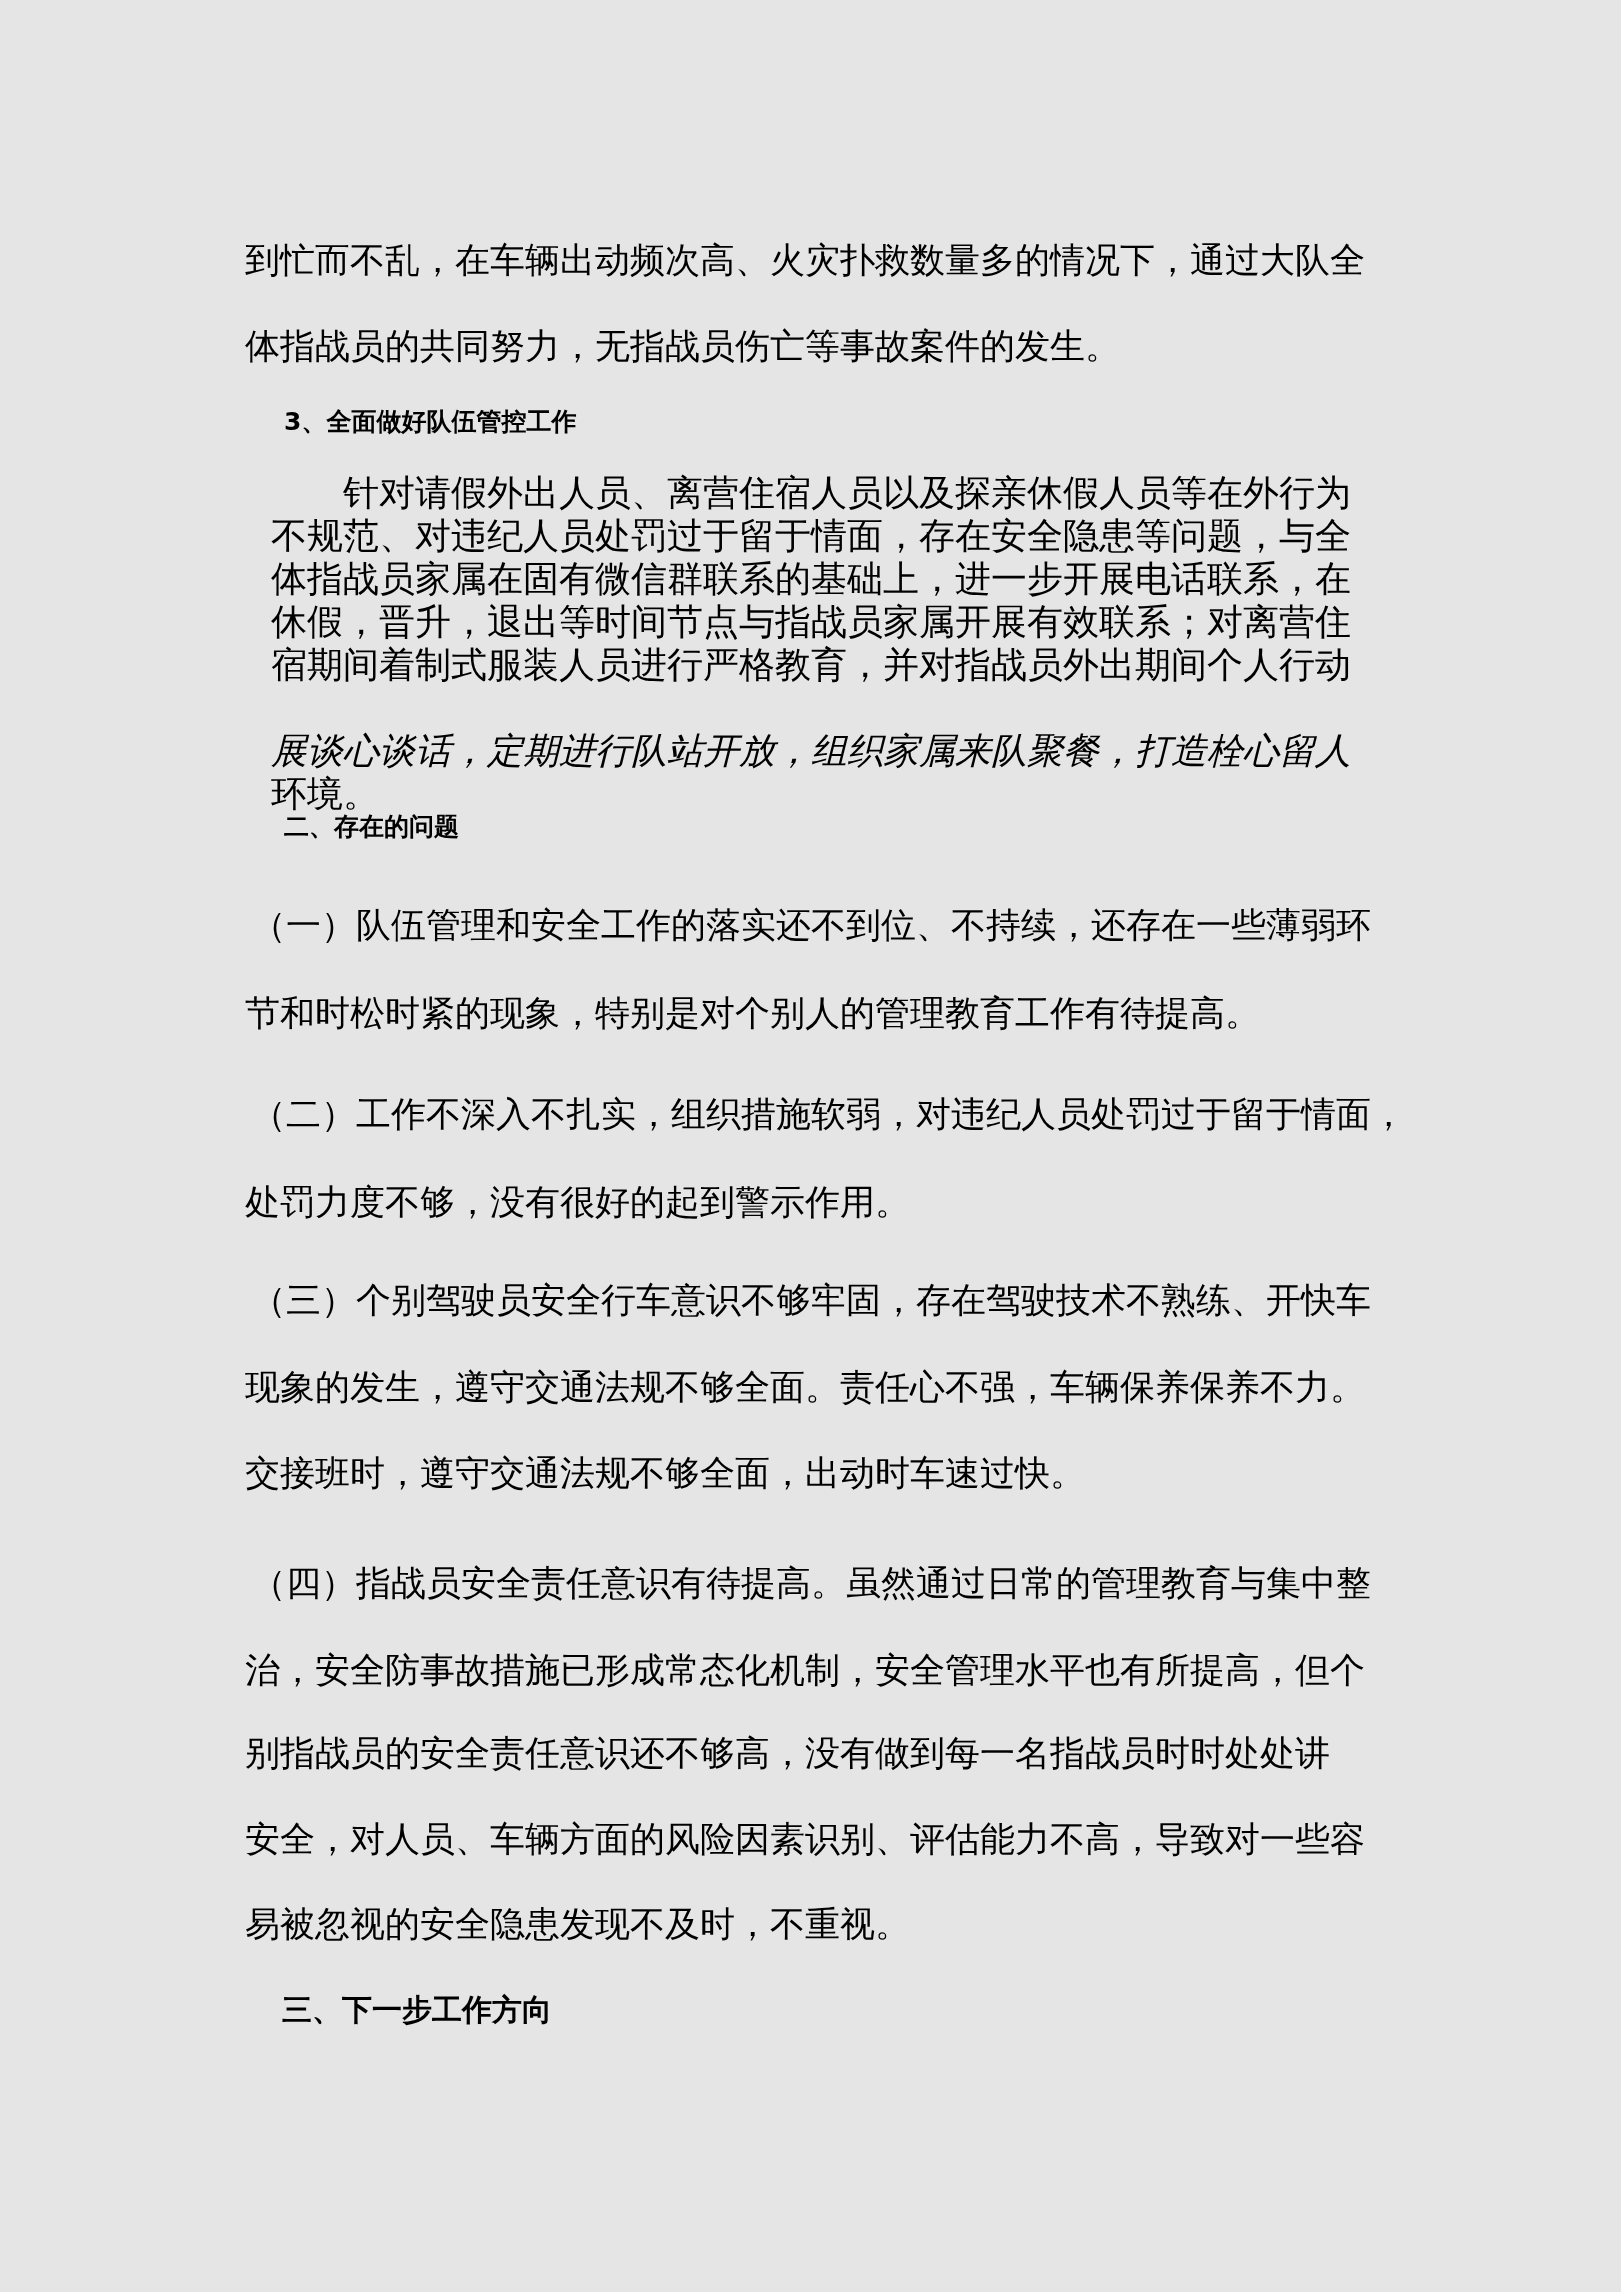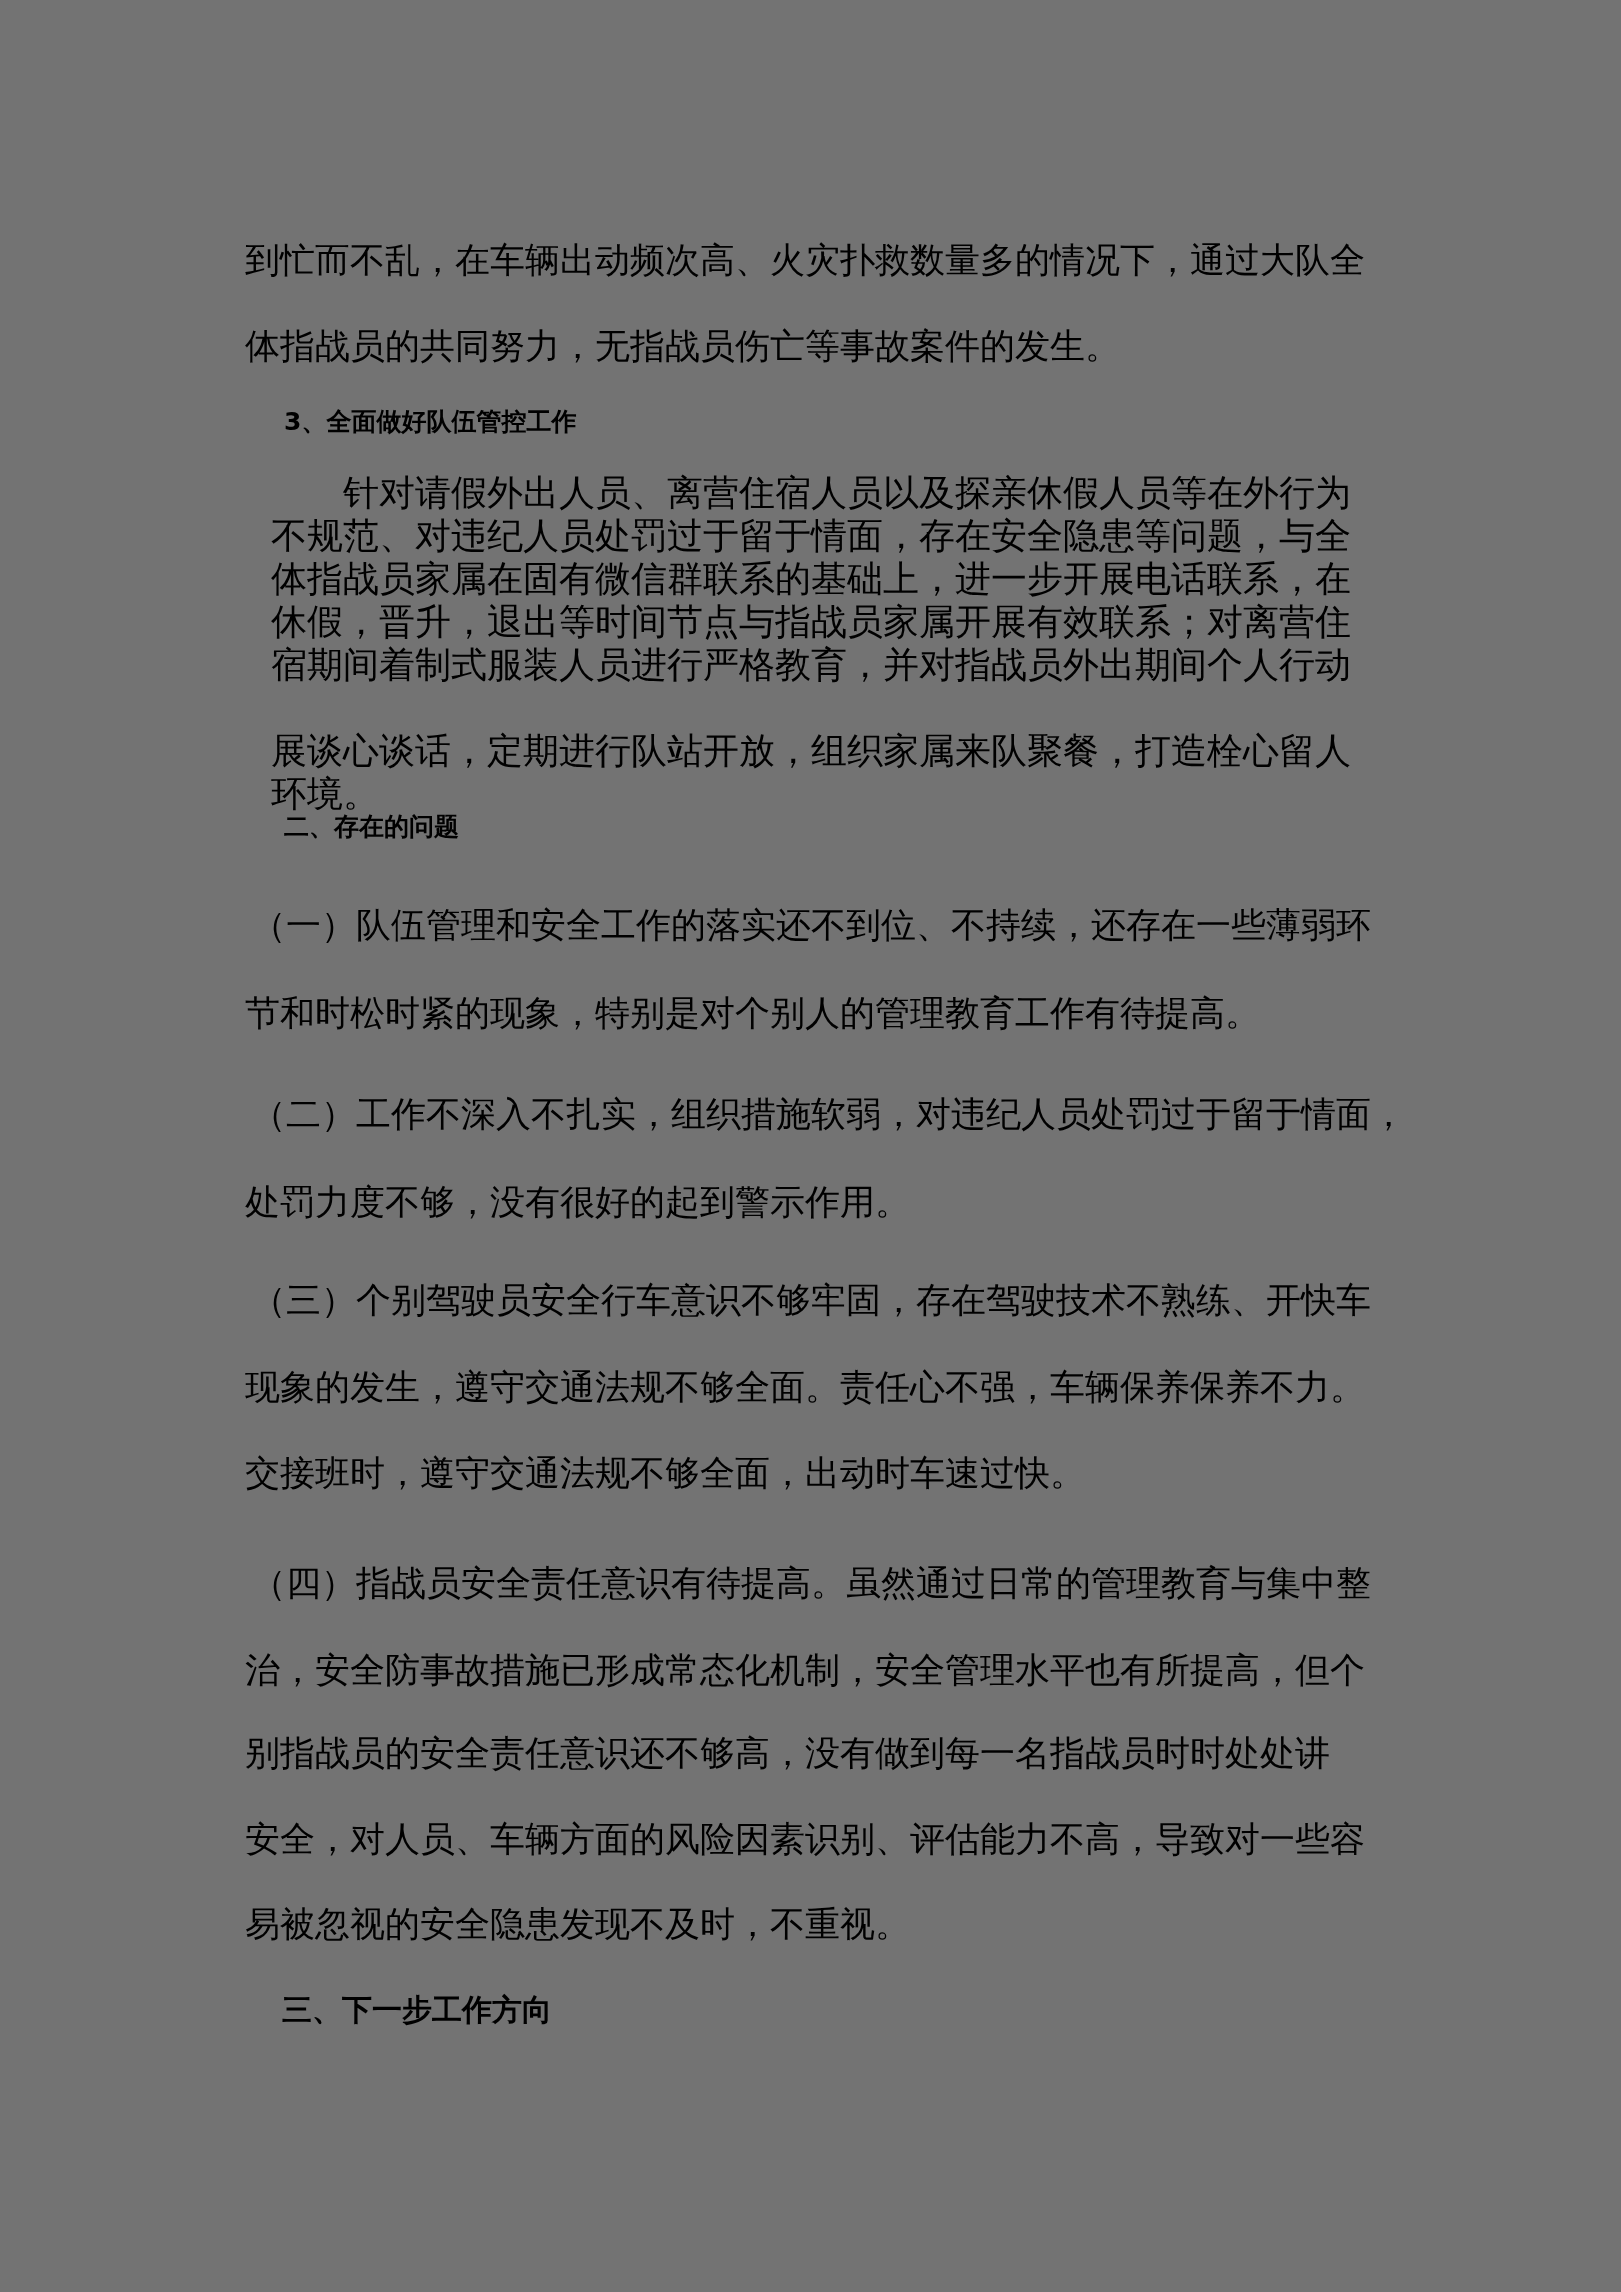--- a/index.html
+++ b/index.html
@@ -13,21 +13,21 @@
       position: relative;
       overflow: hidden;
       color: #000000;
     }
     .page {
       position: absolute;
       left: 0;
       top: 0;
       width: 1621px;
       height: 2293px;
-      background: #737373;
+      background: #e5e5e5;
     }
     .line {
       position: absolute;
       left: 245px;
       white-space: nowrap;
       font-family: "DejaVu Sans", sans-serif;
       font-size: 35px;
       letter-spacing: 0px;
     }
     .sans {
@@ -60,21 +60,21 @@
   <div class="line sans" style="top:237px;">到忙而不乱，在车辆出动频次高、火灾扑救数量多的情况下，通过大队全</div>
   <div class="line sans" style="top:323px;">体指战员的共同努力，无指战员伤亡等事故案件的发生。</div>
 
   <div class="line heading" style="top:405px; left:284px;">3、全面做好队伍管控工作</div>
 
   <div class="line serif" style="top:469px;">　　针对请假外出人员、离营住宿人员以及探亲休假人员等在外行为</div>
   <div class="line serif" style="top:512px;">不规范、对违纪人员处罚过于留于情面，存在安全隐患等问题，与全</div>
   <div class="line serif" style="top:555px;">体指战员家属在固有微信群联系的基础上，进一步开展电话联系，在</div>
   <div class="line serif" style="top:641px;">宿期间着制式服装人员进行严格教育，并对指战员外出期间个人行动</div>
   <div class="line serif" style="top:598px;">休假，晋升，退出等时间节点与指战员家属开展有效联系；对离营住</div>
-  <div class="line serif" style="top:727px;">展谈心谈话，定期进行队站开放，组织家属来队聚餐，打造栓心留人</div>
+  <div class="line serif" style="top:727px;font-style:italic;">展谈心谈话，定期进行队站开放，组织家属来队聚餐，打造栓心留人</div>
   <div class="line serif" style="top:770px;">环境。</div>
 
   <div class="line heading" style="top:810px; left:284px;">二、存在的问题</div>
 
   <div class="line sans" style="top:902px; left:251px;">（一）队伍管理和安全工作的落实还不到位、不持续，还存在一些薄弱环</div>
   <div class="line sans" style="top:990px;">节和时松时紧的现象，特别是对个别人的管理教育工作有待提高。</div>
 
   <div class="line sans" style="top:1091px; left:251px;">（二）工作不深入不扎实，组织措施软弱，对违纪人员处罚过于留于情面，</div>
   <div class="line sans" style="top:1179px;">处罚力度不够，没有很好的起到警示作用。</div>
 

